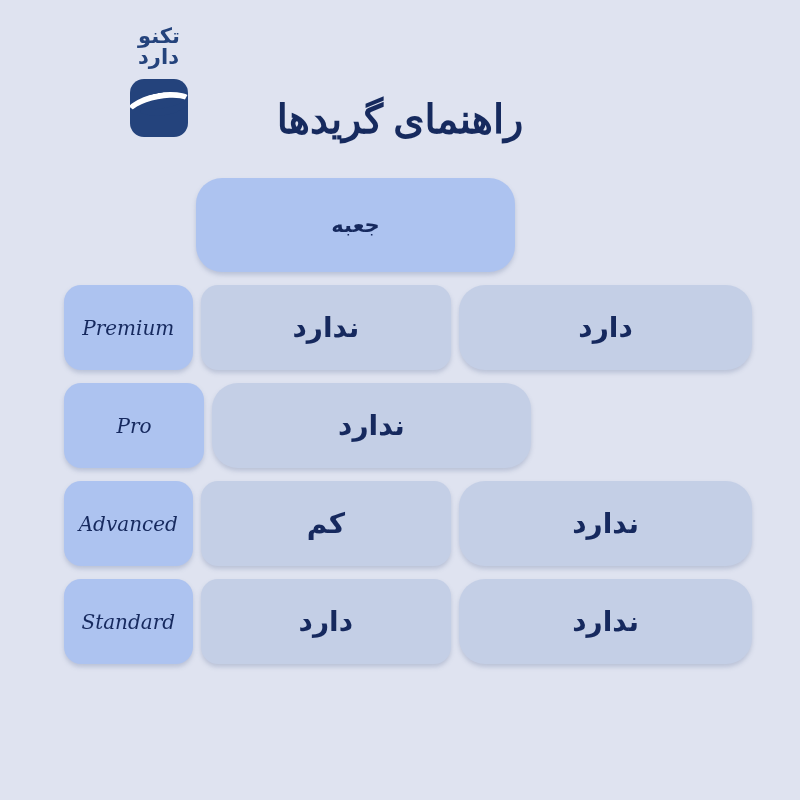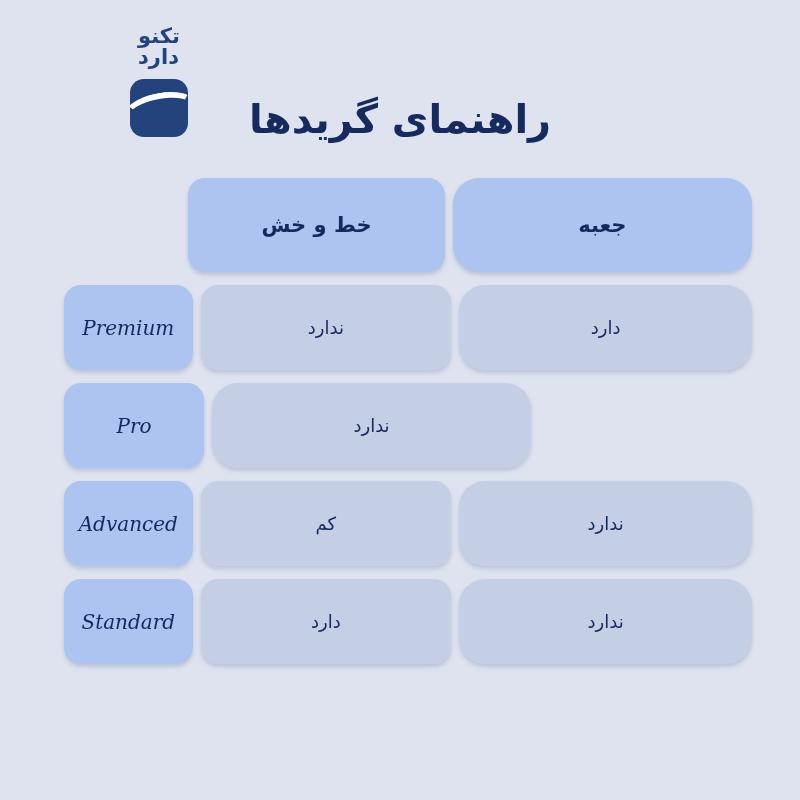--- a/index.html
+++ b/index.html
@@ -79,20 +79,21 @@
   .page-title {
     position: absolute;
     top: 96px;
     left: 0;
     width: 800px;
     text-align: center;
     color: #162a5e;
     font-size: 40px;
     font-weight: 700;
     letter-spacing: 0px;
+    font-family: Liberation Serif, serif;
   }
 
   
   .grid-table {
     position: absolute;
     top: 178px;
     left: 64px;
     width: 688px;
   }
 
@@ -129,22 +130,22 @@
   }
   .grid-row.header .spacer {
     width: 124px;
     background: transparent;
     box-shadow: none;
   }
 
   
   .grid-row.data .cell {
     height: 85px;
-    font-size: 18px;
-    font-weight: 400;
+    font-size: 28px;
+    font-weight: 700;
   }
   .grid-row.data .col-mid,
   .grid-row.data .col-left {
     background: #c4cfe6;
   }
   .grid-row.data .col-label {
     background: #adc3f0;
     font-family: "DejaVu Serif", "Liberation Serif", serif;
     font-style: italic;
     font-weight: 400;
@@ -165,21 +166,20 @@
     <div class="swoosh2"></div>
   </div>
 </div>
 
 <div class="page-title">راهنمای گریدها</div>
 
 <div class="grid-table">
 
   <div class="grid-row header">
     <div class="spacer"></div>
-    <div class="cell col-mid">خط و خش</div>
     <div class="cell col-left">جعبه</div>
   </div>
 
   <div class="grid-row data">
     <div class="cell col-label">Premium</div>
     <div class="cell col-mid">ندارد</div>
     <div class="cell col-left">دارد</div>
   </div>
 
   <div class="grid-row data">

